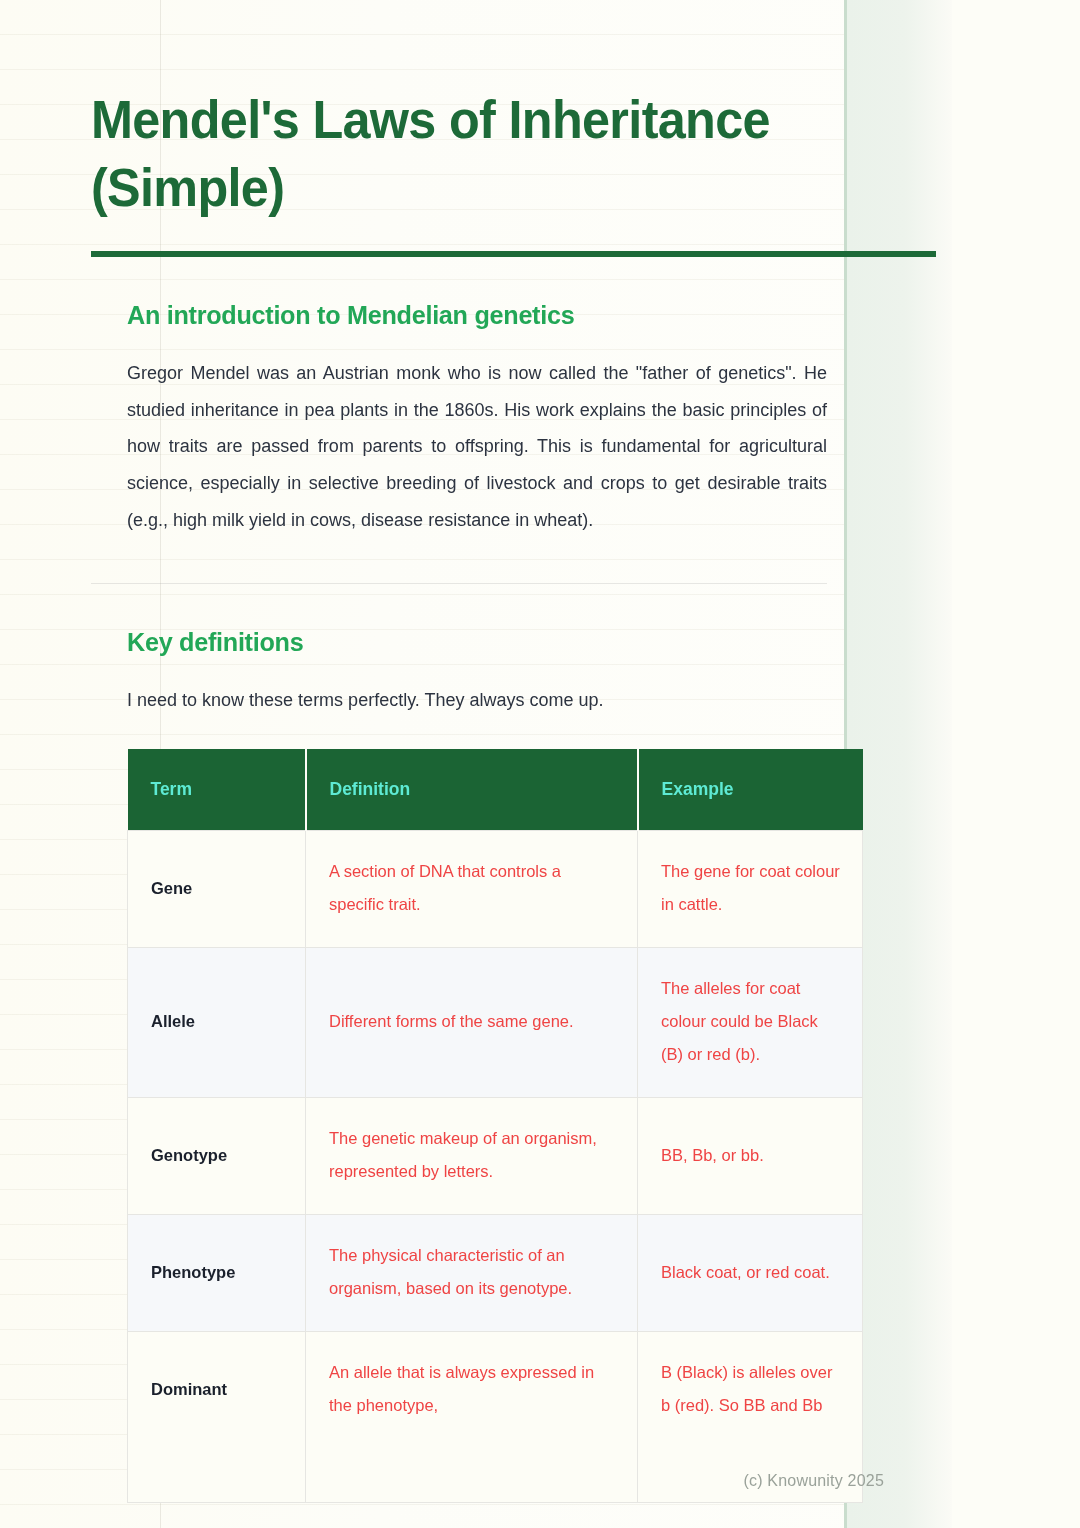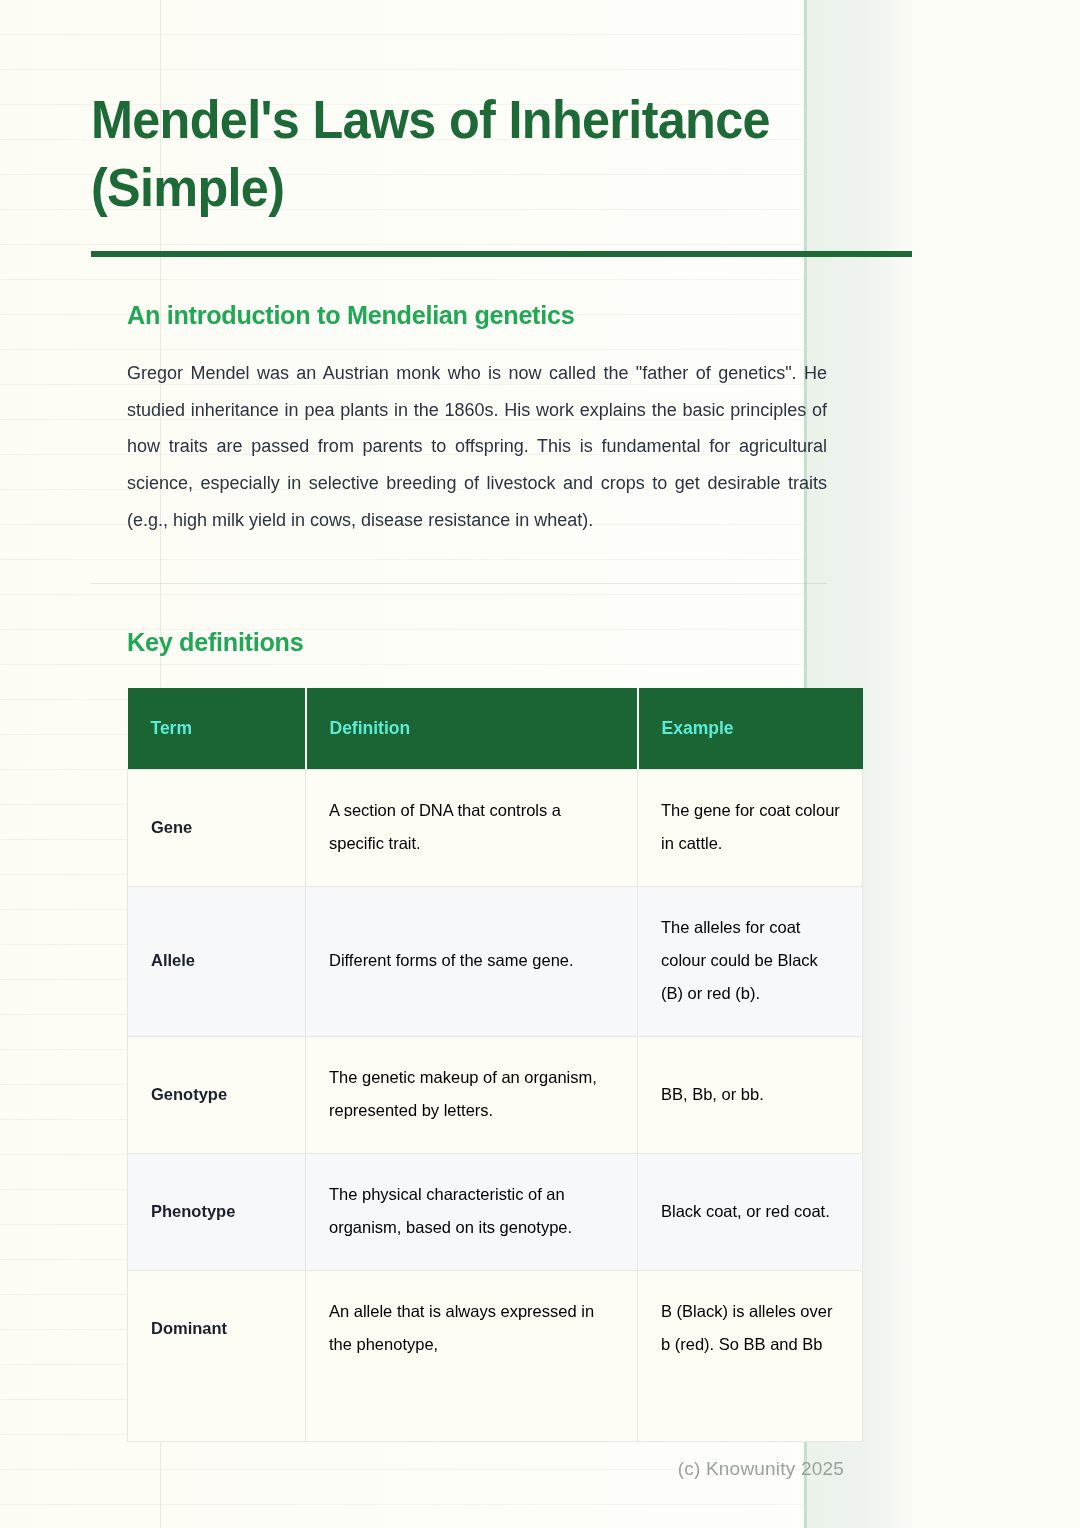--- a/index.html
+++ b/index.html
@@ -23,20 +23,21 @@
     background:
       
       repeating-linear-gradient(
         to bottom,
         rgba(0,0,0,0)      0px,
         rgba(0,0,0,0)     34px,
         rgba(182,176,150,0.13) 34px,
         rgba(182,176,150,0.13) 35px
       ),
       linear-gradient(to right, #fdfcf4 0%, #fdfdf8 40%, #fefefa 100%);
+    padding-left: 40px;
   }
 
   
   .margin-line {
     position: absolute;
     left: 160px;
     top: 0;
     width: 1px;
     height: 1528px;
     background: rgba(170,165,145,0.22);
@@ -140,21 +141,21 @@
     text-align: left;
     padding: 30px 22px 30px 23px;
     border-right: 2px solid #fdfdf7;
     box-sizing: border-box;
   }
   .defs-table thead th:last-child { border-right: none; }
 
   .defs-table tbody td {
     padding: 24px 22px 26px 23px;
     vertical-align: middle;
-    color: #000000;
+    color: #ef4444;
     line-height: 2.0;
     border: 1px solid #e6e6e2;
     box-sizing: border-box;
   }
   .defs-table tbody tr.row-odd  td { background: #fdfdf6; }
   .defs-table tbody tr.row-even td { background: #f6f8fa; }
 
   .defs-table tbody td.term-cell {
     font-weight: bold;
     color: #1a202c;
@@ -162,22 +163,22 @@
 
   
   .defs-table tbody tr.row-clipped td {
     padding-bottom: 80px;
   }
 
   
   .watermark {
     position: absolute;
     right: 68px;
-    bottom: 48px;
-    font-size: 19px;
+    bottom: 38px;
+    font-size: 16px;
     color: #9aa29a;
     letter-spacing: 0.2px;
     white-space: nowrap;
     z-index: 5;
   }
 </style>
 </head>
 <body>
 
 <div class="page">
@@ -194,20 +195,21 @@
 
     <div class="section">
       <h2 class="section-heading">An introduction to Mendelian genetics</h2>
       <p class="body-text">Gregor Mendel was an Austrian monk who is now called the "father of genetics". He studied inheritance in pea plants in the 1860s. His work explains the basic principles of how traits are passed from parents to offspring. This is fundamental for agricultural science, especially in selective breeding of livestock and crops to get desirable traits (e.g., high milk yield in cows, disease resistance in wheat).</p>
     </div>
 
     <div class="section-divider"></div>
 
     <div class="section">
       <h2 class="section-heading">Key definitions</h2>
+      <p class="body-text no-justify">I need to know these terms perfectly. They always come up.</p>
 
       <table class="defs-table">
         <colgroup>
           <col class="c-term">
           <col class="c-def">
           <col class="c-ex">
         </colgroup>
         <thead>
           <tr>
             <th>Term</th>

